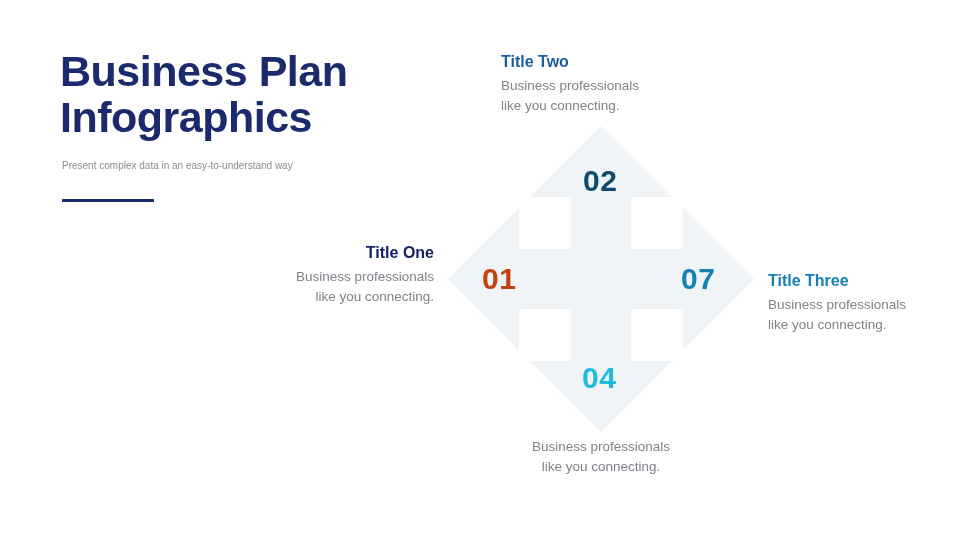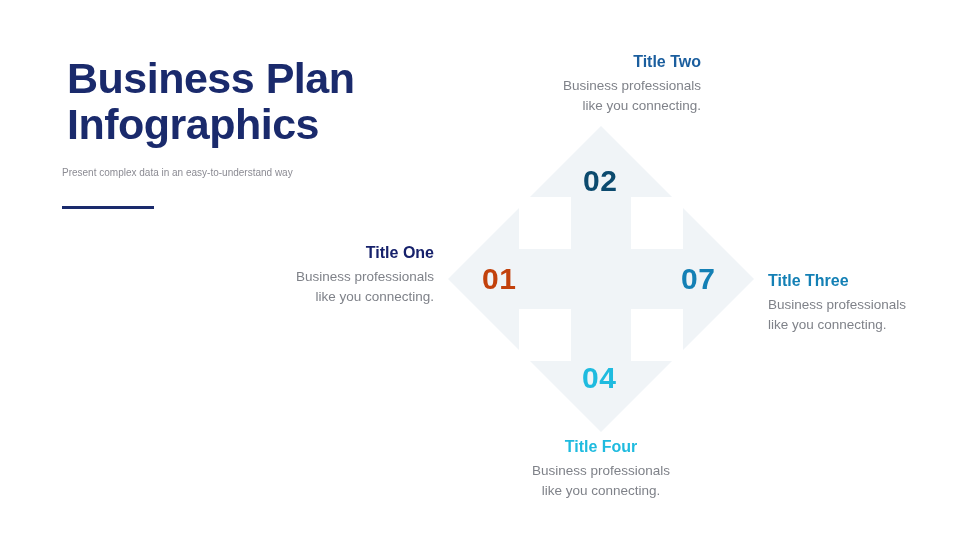--- a/index.html
+++ b/index.html
@@ -28,21 +28,21 @@
     left: 60px;
     top: 48px;
     width: 320px;
   }
   .slide-title {
     font-size: 43px;
     line-height: 1.08;
     font-weight: bold;
     color: #1a2a6c;
     letter-spacing: -0.5px;
-    margin: 7px;
+    margin: 0;
     white-space: pre-line;
   }
   .slide-subtitle {
     margin: 18px 0 0 2px;
     font-size: 10px;
     line-height: 1.38;
     color: #8b8b93;
     width: 248px;
   }
   .accent-rule {
@@ -87,21 +87,21 @@
     margin: 0;
     font-size: 13.5px;
     line-height: 1.45;
     color: #7f8289;
     white-space: pre-line;
   }
 
   .cap-one   { left: 240px; top: 243px; width: 194px; text-align: right; }
   .cap-one h3   { color: #16216b; }
 
-  .cap-two   { left: 501px; top: 52px;  width: 200px; text-align: right; }
+  .cap-two   { left: 501px; top: 52px;  width: 200px; text-align: left; }
   .cap-two h3   { color: #1b5e9e; }
 
   .cap-three { left: 768px; top: 243px; width: 200px; text-align: left; }
   .cap-three h3 { color: #1480b5; margin-top: 28px; }
 
   .cap-four  { left: 501px; top: 437px; width: 200px; text-align: center; }
   .cap-four h3  { color: #1fbbdf; }
 </style>
 </head>
 <body>
@@ -147,18 +147,17 @@
 like you connecting.</p>
   </div>
 
   <div class="caption cap-three">
     <h3>Title Three</h3>
     <p>Business professionals
 like you connecting.</p>
   </div>
 
   <div class="caption cap-four">
-    <h3>Title Four</h3>
     <p>Business professionals
 like you connecting.</p>
   </div>
 
 </div>
 
 </body></html>

